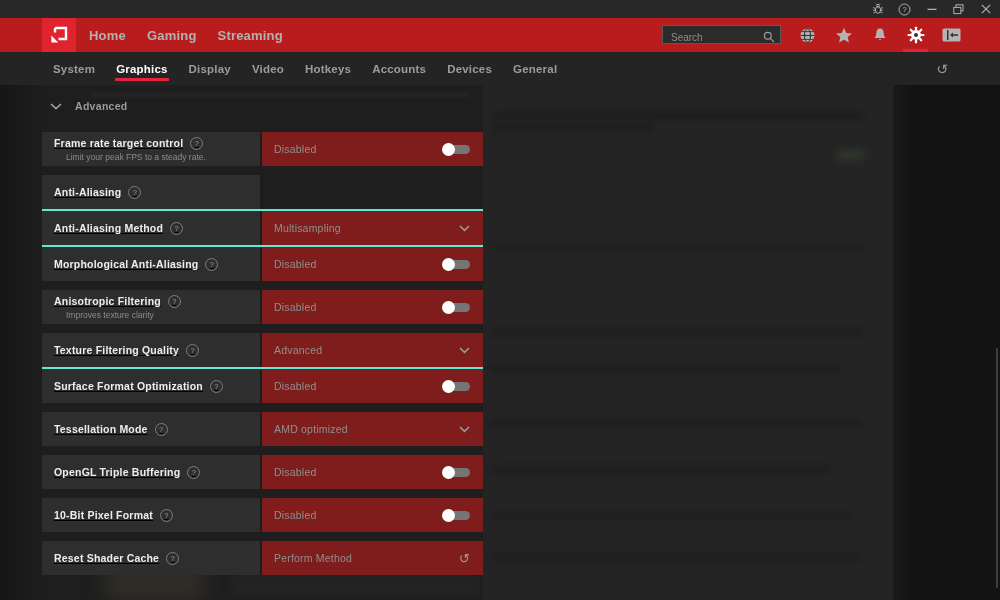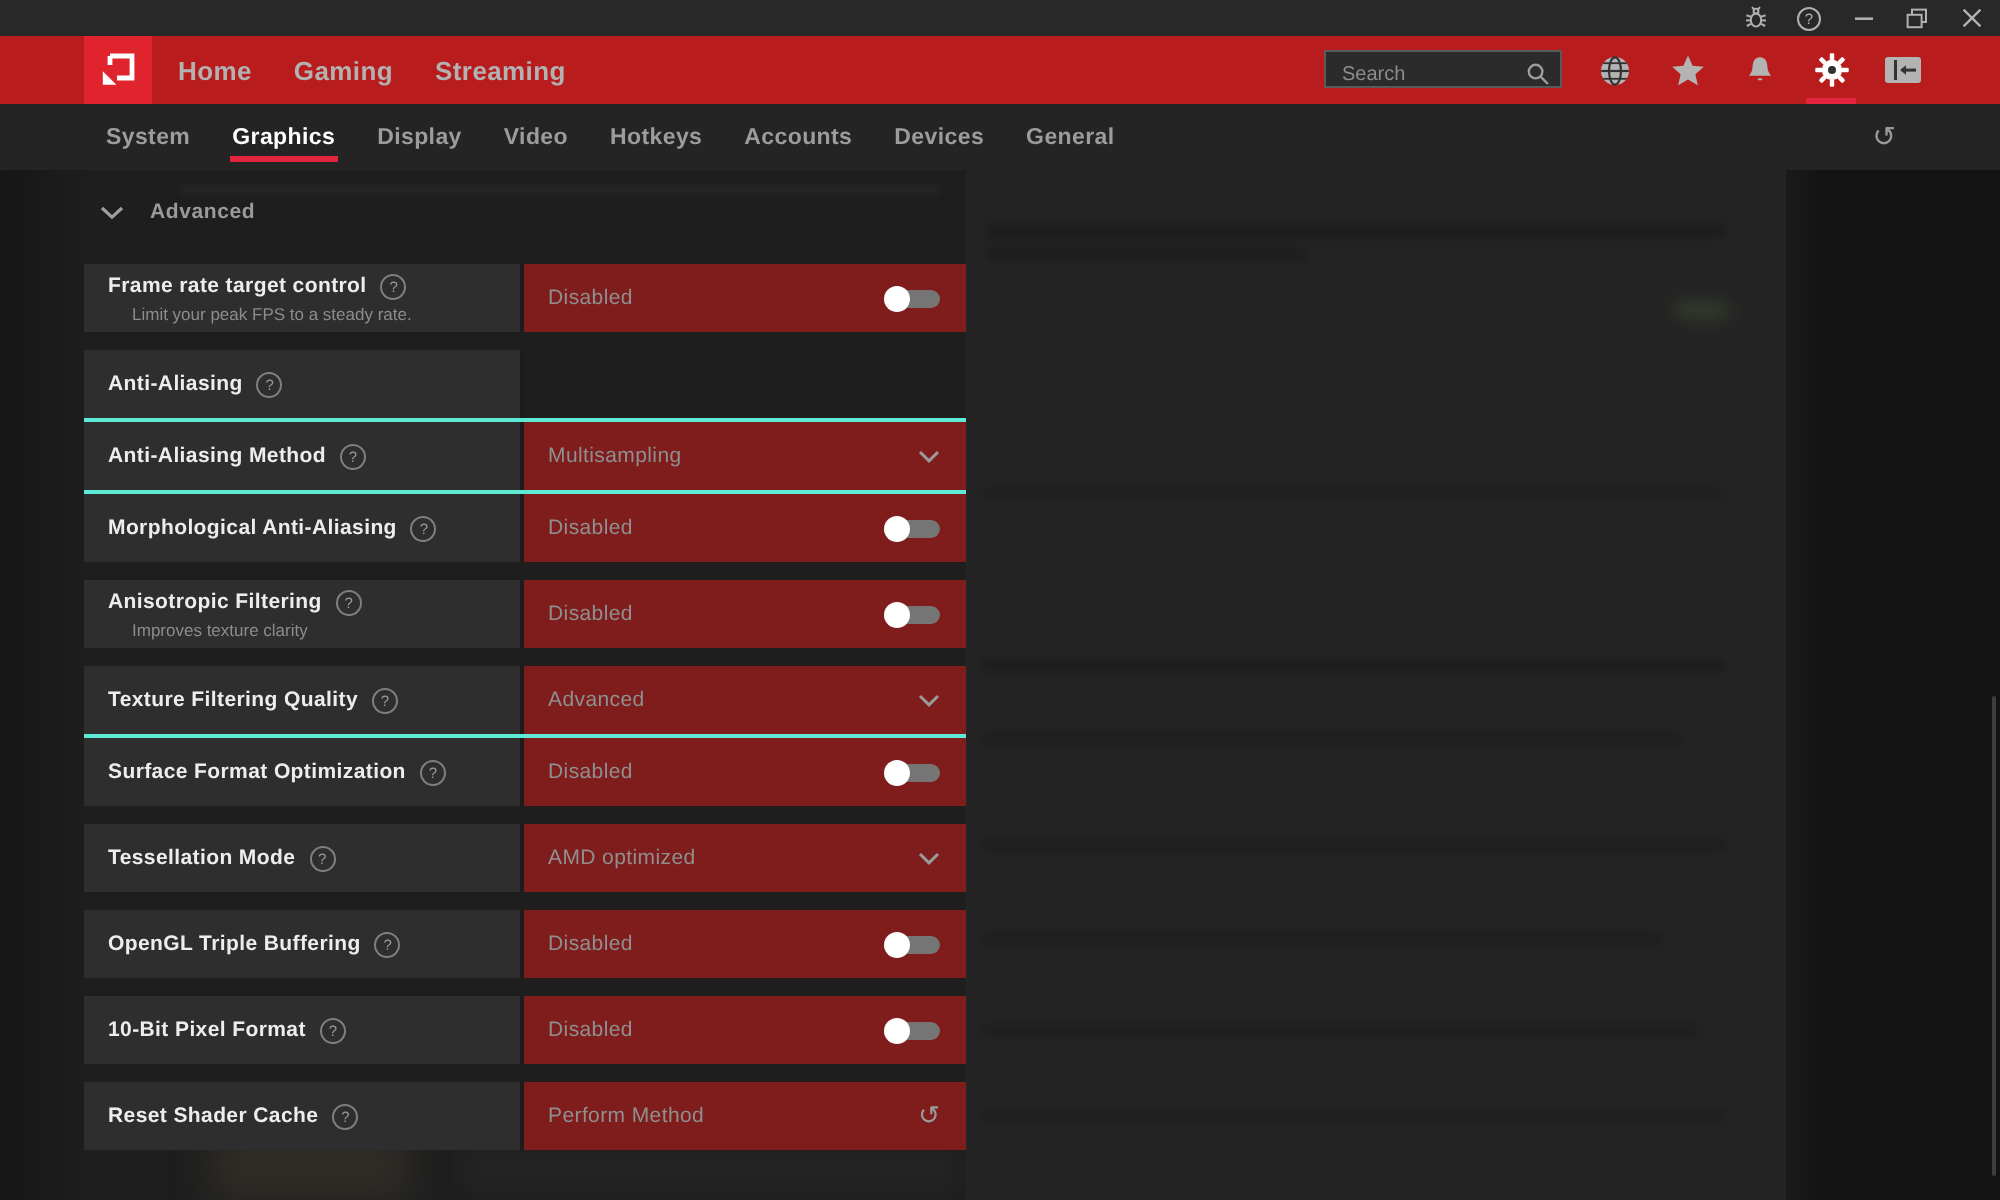--- a/index.html
+++ b/index.html
@@ -45,21 +45,21 @@
   .scrollbar-thumb{position:absolute;right:2px;top:263px;width:2px;height:240px;background:#3e3e3e;border-radius:1px;}
   
   .section-header{position:absolute;left:50px;top:15px;display:flex;align-items:center;gap:13px;}
   .section-title{font-size:10.5px;color:#9a9a9a;font-weight:bold;letter-spacing:.3px;}
   
   .groups{position:absolute;left:42px;top:47px;width:441px;}
   .group{margin-bottom:9px;}
   .row{display:flex;height:34px;}
   .row + .row{border-top:2px solid #5eead4;}
   .cell-label{width:220px;box-sizing:border-box;background:#2e2e2e;border-right:2px solid #1c1c1c;display:flex;flex-direction:column;justify-content:center;padding-left:12px;}
-  .label-line{display:flex;align-items:center;gap:7px;}
+  .label-line{display:flex;align-items:center;gap:7px;text-decoration:underline;}
   .lbl{font-size:10.5px;font-weight:bold;color:#ededed;letter-spacing:.2px;white-space:nowrap;}
   .sublbl{font-size:8.5px;color:#8c8c8c;margin-top:2px;white-space:nowrap;padding-left:12px;}
   .cell-control{flex:1;background:#7f1d1d;display:flex;align-items:center;padding:0 13px 0 12px;box-sizing:border-box;justify-content:flex-end;}
   .val{font-size:10.5px;color:var(--value-gray);letter-spacing:.2px;}
   .ctl{margin-left:auto;display:flex;align-items:center;}
   .help{width:11px;height:11px;border:1px solid #7f7f7f;border-radius:50%;color:#9a9a9a;font-size:7.5px;line-height:11px;text-align:center;flex:none;font-weight:normal;}
   .toggle{position:relative;width:28px;height:13px;}
   .toggle-track{position:absolute;left:3px;top:2px;width:25px;height:9px;border-radius:5px;background:#757575;}
   .toggle-knob{position:absolute;left:0;top:0;width:13px;height:13px;border-radius:50%;background:#ffffff;}
   .reset-glyph{font-size:13px;color:#9a9a9a;font-family:"DejaVu Sans",sans-serif;line-height:1;}

